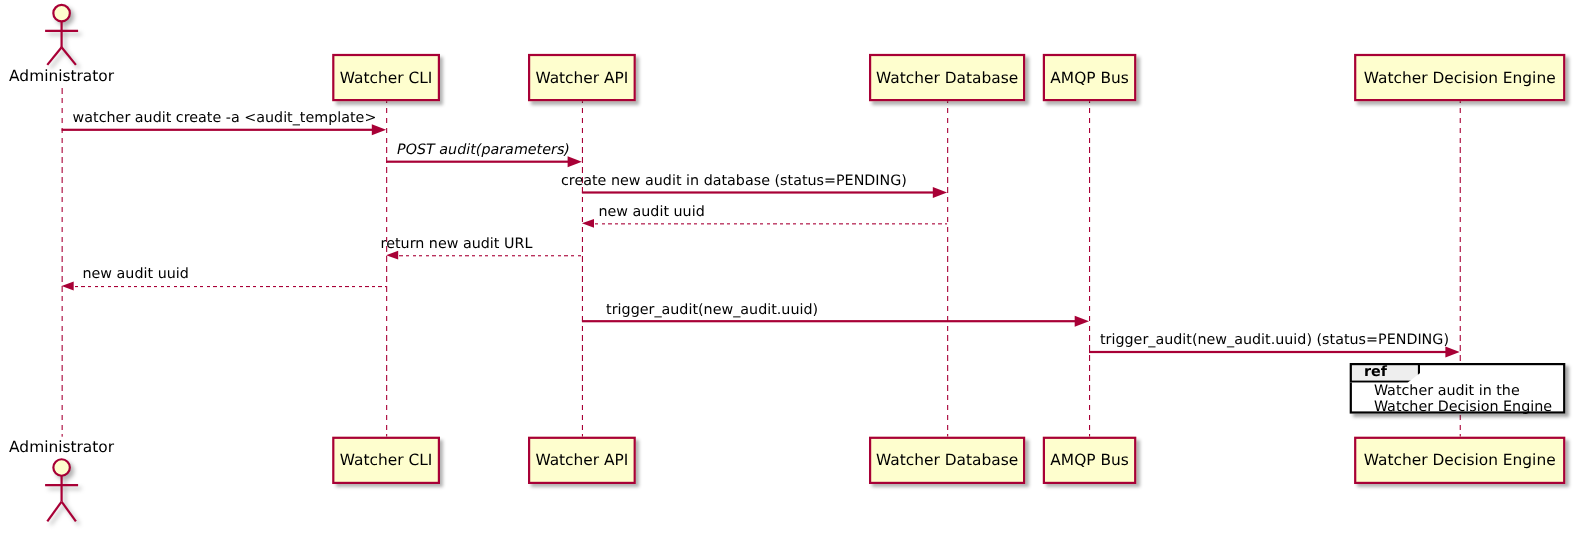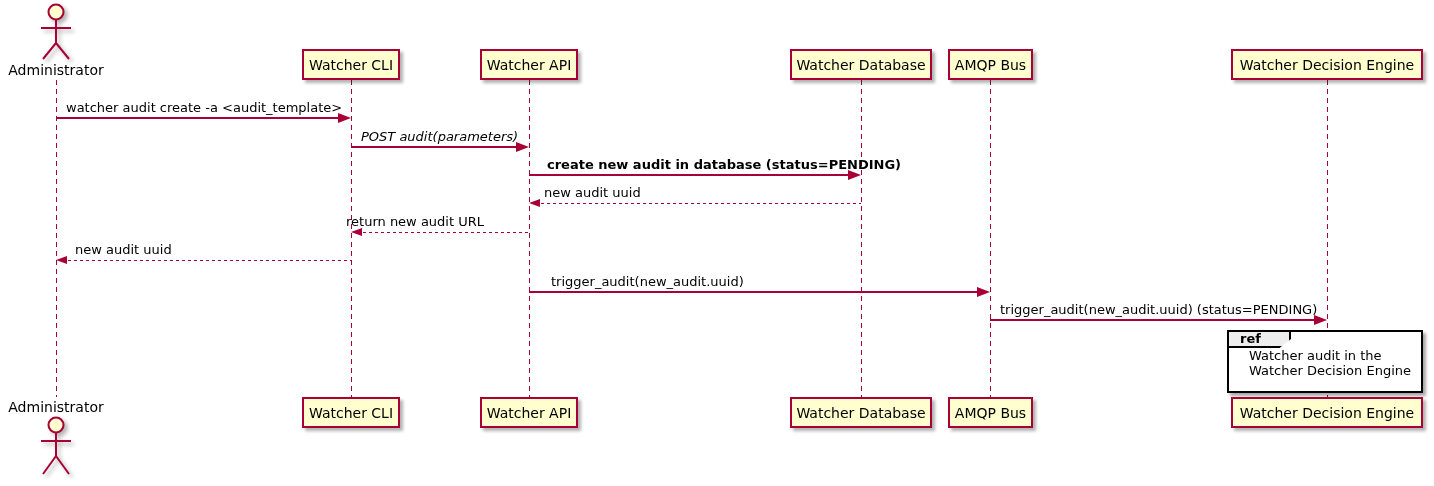--- a/index.html
+++ b/index.html
@@ -5,21 +5,21 @@
   html,body{margin:0;padding:0;background:#ffffff;}
   #canvas{
     position:relative;width:1434px;height:486px;background:#ffffff;
     font-family:"DejaVu Sans", sans-serif;color:#000;overflow:hidden;
   }
   .lifeline{
     position:absolute;width:1px;top:80px;height:317px;
     background:repeating-linear-gradient(to bottom,#A80036 0 5px,transparent 5px 9px);
   }
   .participant{
-    position:absolute;height:31px;box-sizing:border-box;
+    position:absolute;height:43px;box-sizing:border-box;
     background:#FEFECE;border:2px solid #A80036;
     display:flex;align-items:center;justify-content:center;
     font-size:14px;white-space:nowrap;
     box-shadow:3px 3px 3px rgba(0,0,0,0.3);
   }
   .actor-label{
     position:absolute;width:112px;text-align:center;font-size:14px;white-space:nowrap;
   }
   .actor-figure{position:absolute;filter:drop-shadow(3px 3px 2px rgba(0,0,0,0.3));}
   .msg-label{
@@ -34,21 +34,21 @@
     position:absolute;width:0;height:0;
     border-top:5px solid transparent;border-bottom:5px solid transparent;
     border-left:13px solid #A80036;
   }
   .head-left-thin{
     position:absolute;width:0;height:0;
     border-top:4px solid transparent;border-bottom:4px solid transparent;
     border-right:11px solid #A80036;
   }
   .ref-box{
-    position:absolute;left:1227px;top:330px;width:196px;height:63px;box-sizing:border-box;
+    position:absolute;left:1227px;top:330px;width:196px;height:46px;box-sizing:border-box;
     background:#ffffff;border:2px solid #000;box-shadow:3px 3px 3px rgba(0,0,0,0.35);
   }
   .ref-tab{
     position:absolute;left:-2px;top:-2px;width:64px;height:18px;box-sizing:border-box;
     background:#EEEEEE;border:2px solid #000;
     clip-path:polygon(0 0,100% 0,100% 50%,82% 100%,0 100%);
     font-weight:bold;font-size:13px;line-height:14px;padding-left:11px;
   }
   .ref-body{position:absolute;left:20px;top:16px;font-size:13px;line-height:15px;}
 </style>
@@ -95,21 +95,21 @@
     <div class="head-right" style="left:338px;top:113px;"></div>
   </div>
 
   <div>
     <div class="msg-label" style="left:361px;top:129px;font-style:italic;">POST audit(parameters)</div>
     <div class="msg-line-solid" style="left:351px;top:146px;width:172px;"></div>
     <div class="head-right" style="left:516px;top:142px;"></div>
   </div>
 
   <div>
-    <div class="msg-label" style="left:547px;top:157px;font-weight:bold;">create new audit in database (status=PENDING)</div>
+    <div class="msg-label" style="left:510px;top:157px;">create new audit in database (status=PENDING)</div>
     <div class="msg-line-solid" style="left:529px;top:174px;width:326px;"></div>
     <div class="head-right" style="left:848px;top:170px;"></div>
   </div>
 
   <div>
     <div class="msg-label" style="left:544px;top:185px;">new audit uuid</div>
     <div class="msg-line-dashed" style="left:535px;top:203px;width:326px;"></div>
     <div class="head-left-thin" style="left:529px;top:199px;"></div>
   </div>
 

